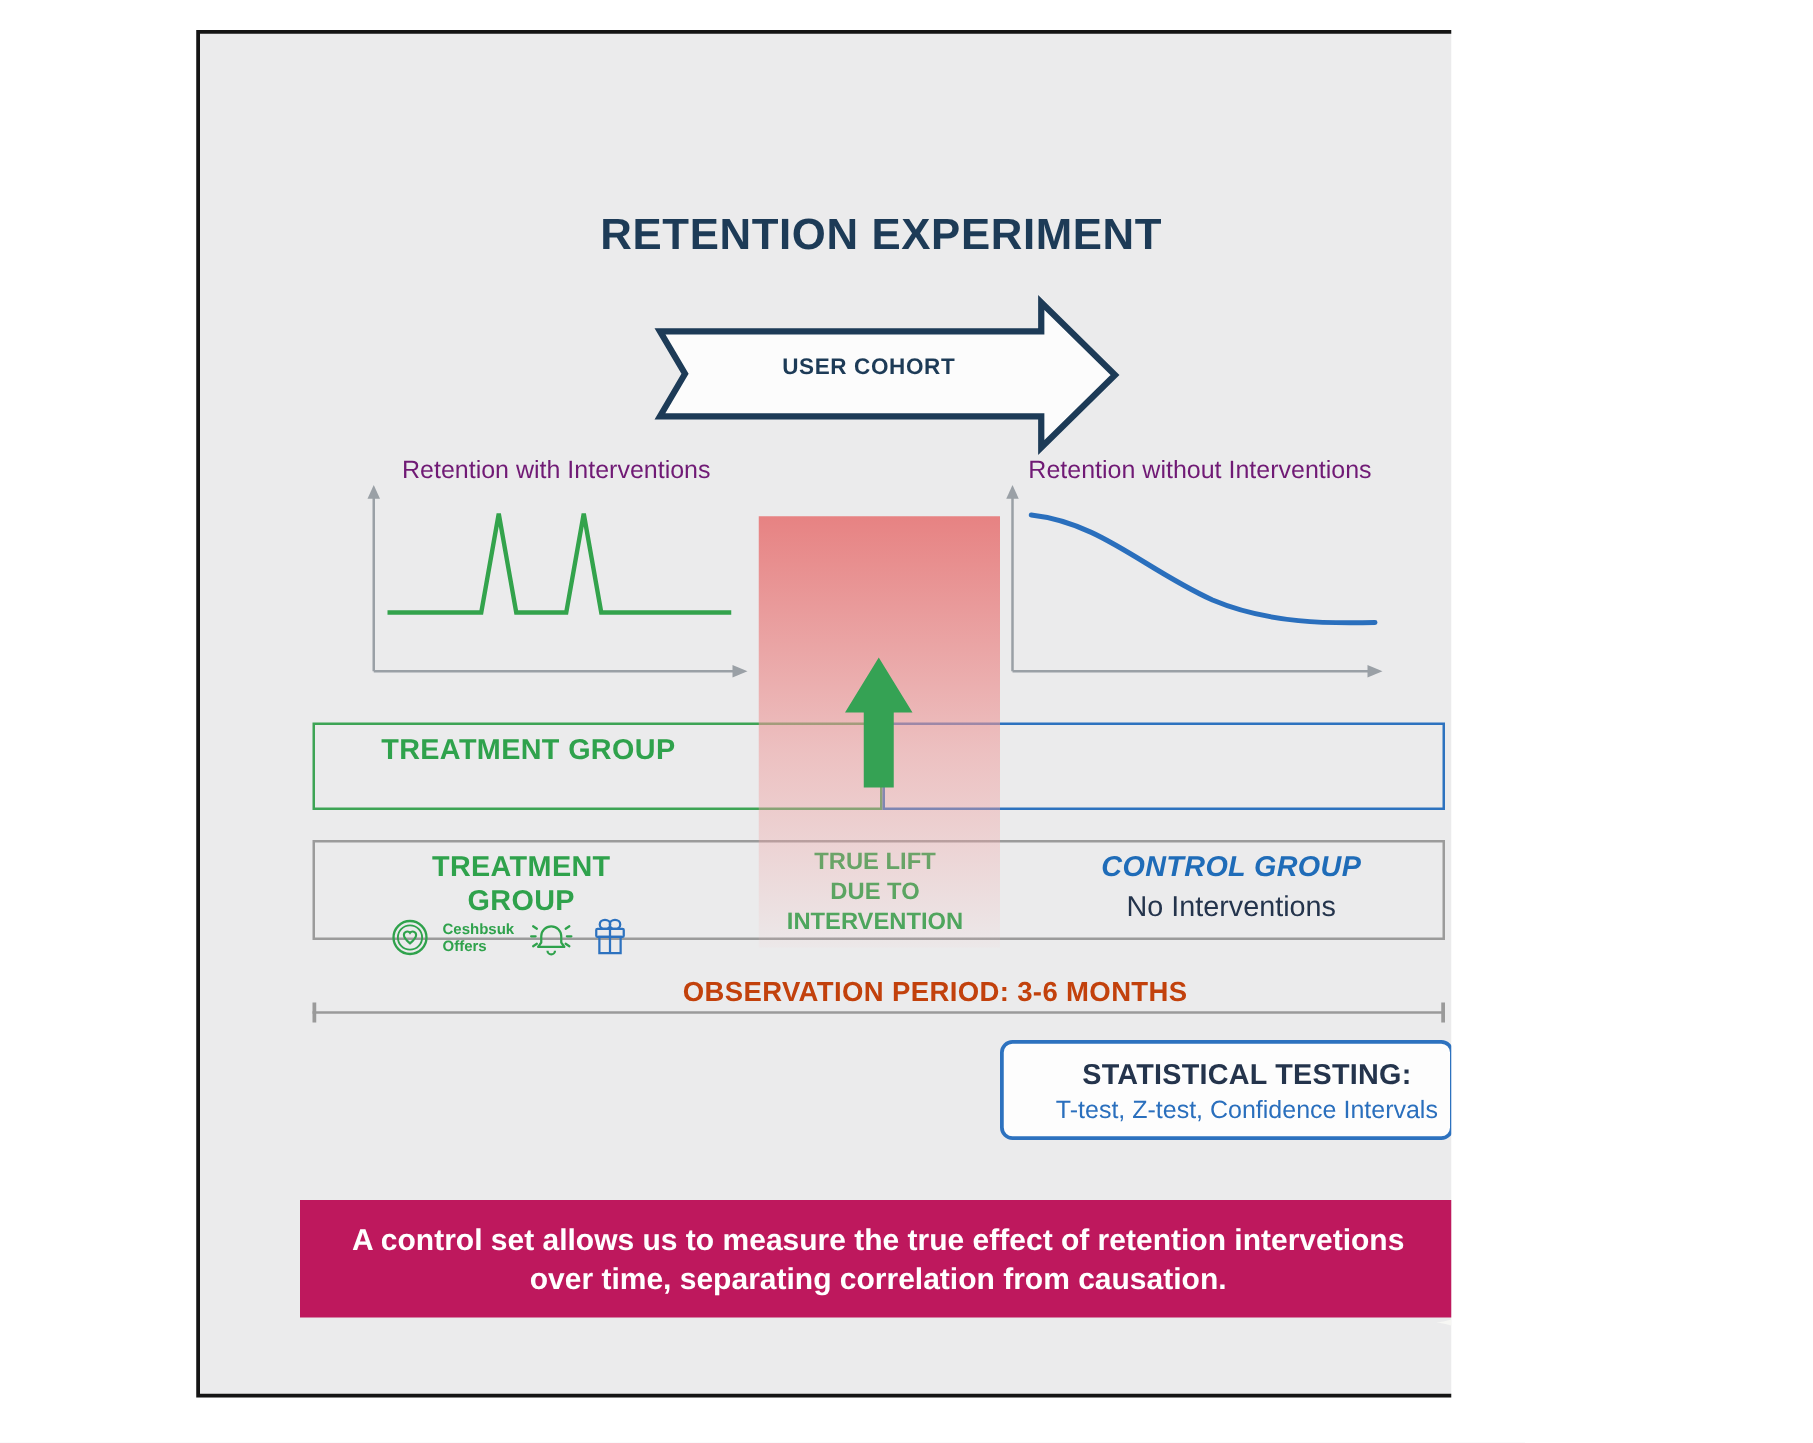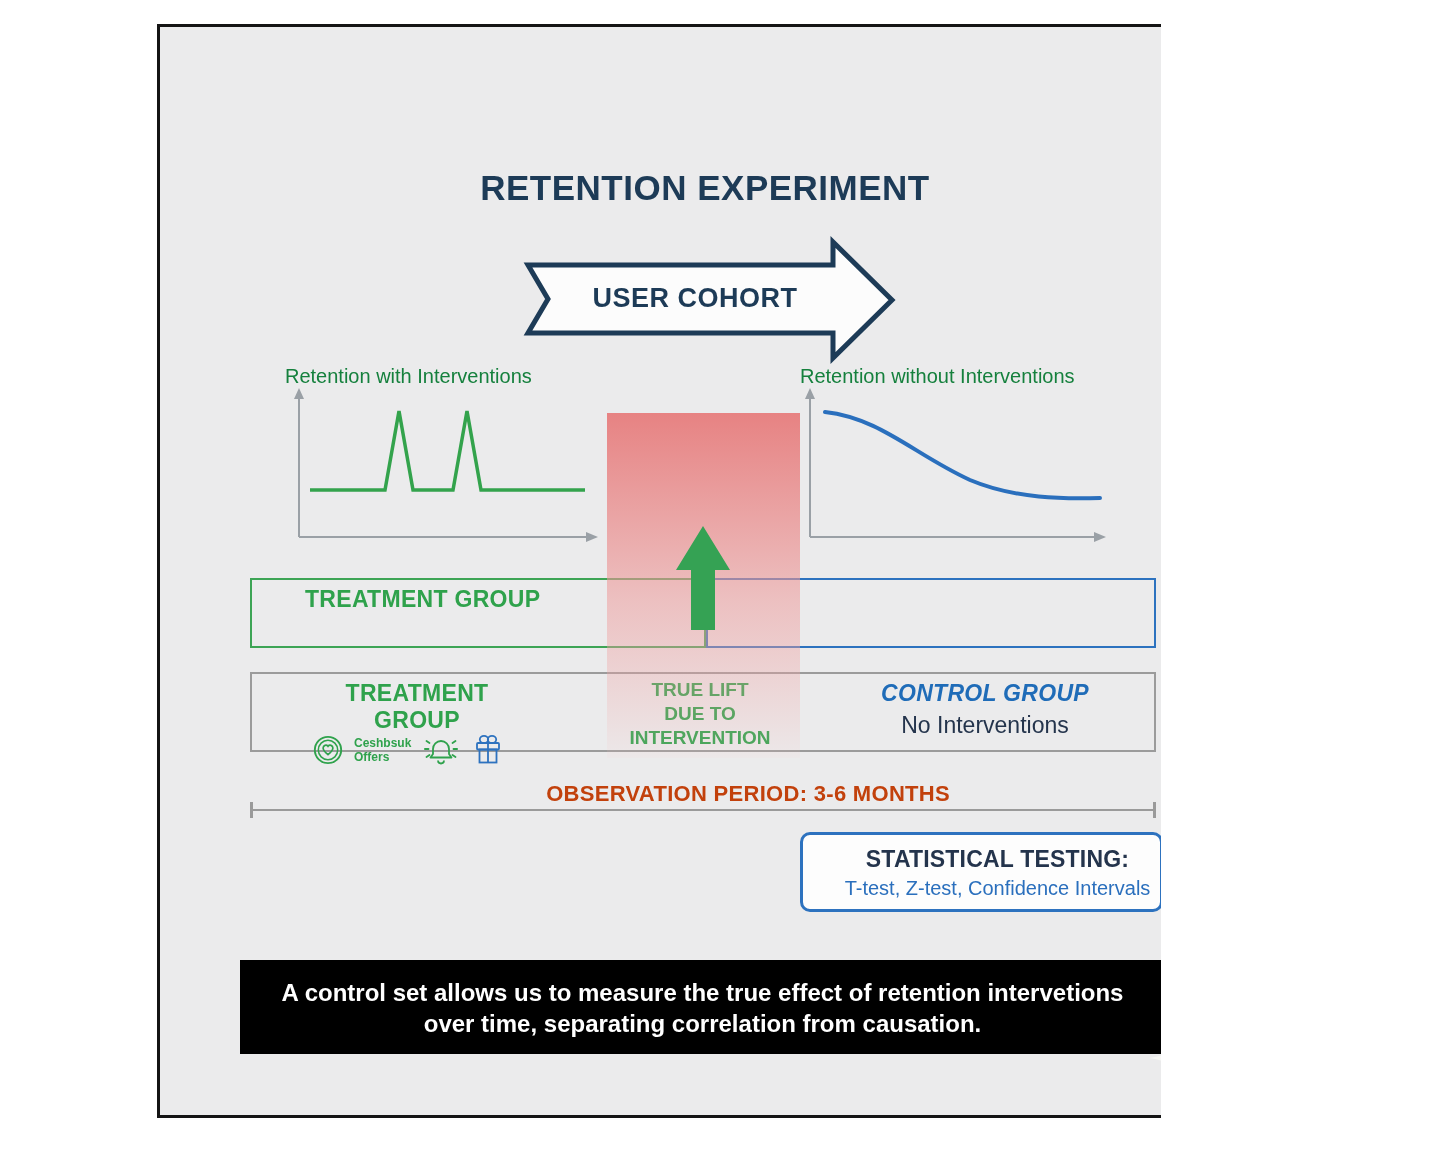--- a/index.html
+++ b/index.html
@@ -8,24 +8,24 @@
   .card { position:absolute; left:157px; top:24px; width:1095px; height:1094px;
           background:#ebebec; border:3px solid #141414; }
 
   .abs { position:absolute; }
 
   .main-title { left:355px; top:168px; width:700px; text-align:center;
                 font-size:35px; font-weight:700; color:#1d3b57; letter-spacing:.5px; }
 
   .cohort-arrow-svg { left:520px; top:235px; }
   .cohort-label { left:545px; top:283px; width:300px; text-align:center;
-                  font-size:27px; font-weight:700; color:#1d3b57; letter-spacing:.5px; }
+                  font-size:18px; font-weight:700; color:#1d3b57; letter-spacing:.5px; }
 
-  .chart-title { top:365px; width:320px; text-align:left; font-size:20px;
-                 font-weight:500; color:#15803d; }
+  .chart-title { top:365px; width:320px; text-align:center; font-size:20px;
+                 font-weight:500; color:#701a75; }
   .chart-title.left  { left:285px; }
   .chart-title.right { left:800px; }
   .chart-svg.left  { left:290px; top:385px; }
   .chart-svg.right { left:800px; top:385px; }
 
   .red-band { left:607px; top:413px; width:193px; height:345px;
               background:linear-gradient(180deg, rgba(230,112,112,.85) 0%,
                          rgba(238,158,158,.55) 55%, rgba(245,205,205,.10) 100%); }
 
   .lift-arrow-svg { left:668px; top:520px; }
@@ -52,21 +52,21 @@
   .obs-line { left:250px; top:809px; width:905px; height:2px; background:#9a9a9a; }
   .obs-cap  { top:802px; width:3px; height:16px; background:#9a9a9a; }
   .obs-cap.left  { left:250px; }
   .obs-cap.right { left:1153px; }
 
   .stats-box { left:800px; top:832px; width:363px; height:80px; background:#fdfdfd;
                border:3px solid #2d72bf; border-radius:10px; text-align:center; padding-top:11px;padding-left:32px; }
   .stats-title { font-size:23px; font-weight:700; color:#24344c; letter-spacing:.2px; }
   .stats-methods { margin-top:4px; font-size:20px; font-weight:500; color:#2a6fbd; }
 
-  .banner { left:240px; top:960px; width:925px; height:94px; background:#000000;
+  .banner { left:240px; top:960px; width:925px; height:94px; background:#be185d;
             text-align:center; padding-top:17px; }
   .banner div { color:#ffffff; font-size:24px; line-height:31px; font-weight:700; }
 
   .sparkle-svg { left:1147px; top:1012px; }
 </style>
 </head>
 <body>
 
 <div class="page">
   <div class="card"></div>

